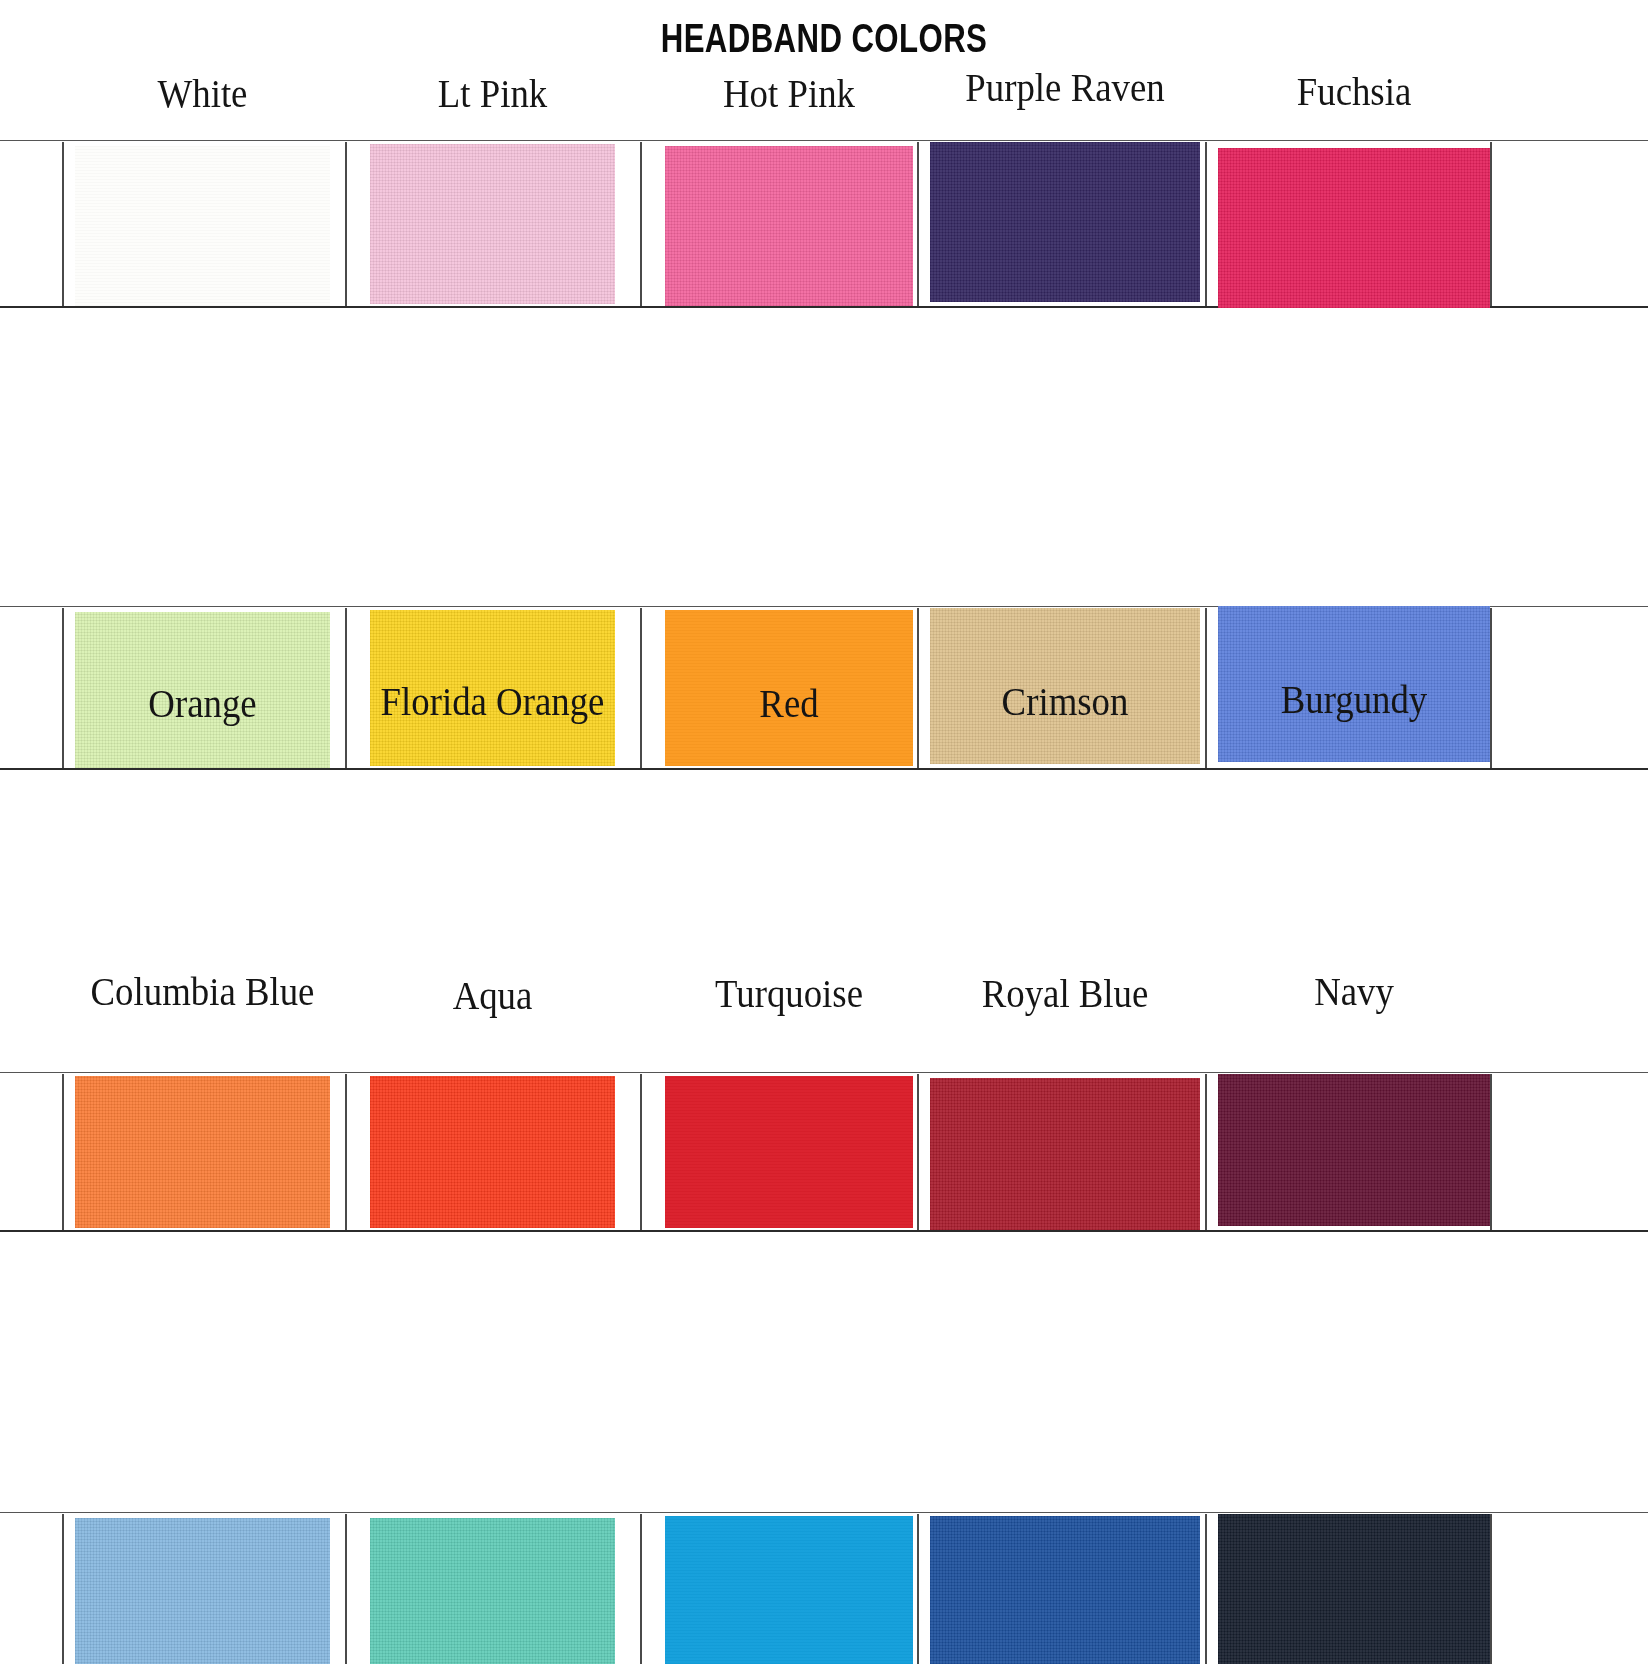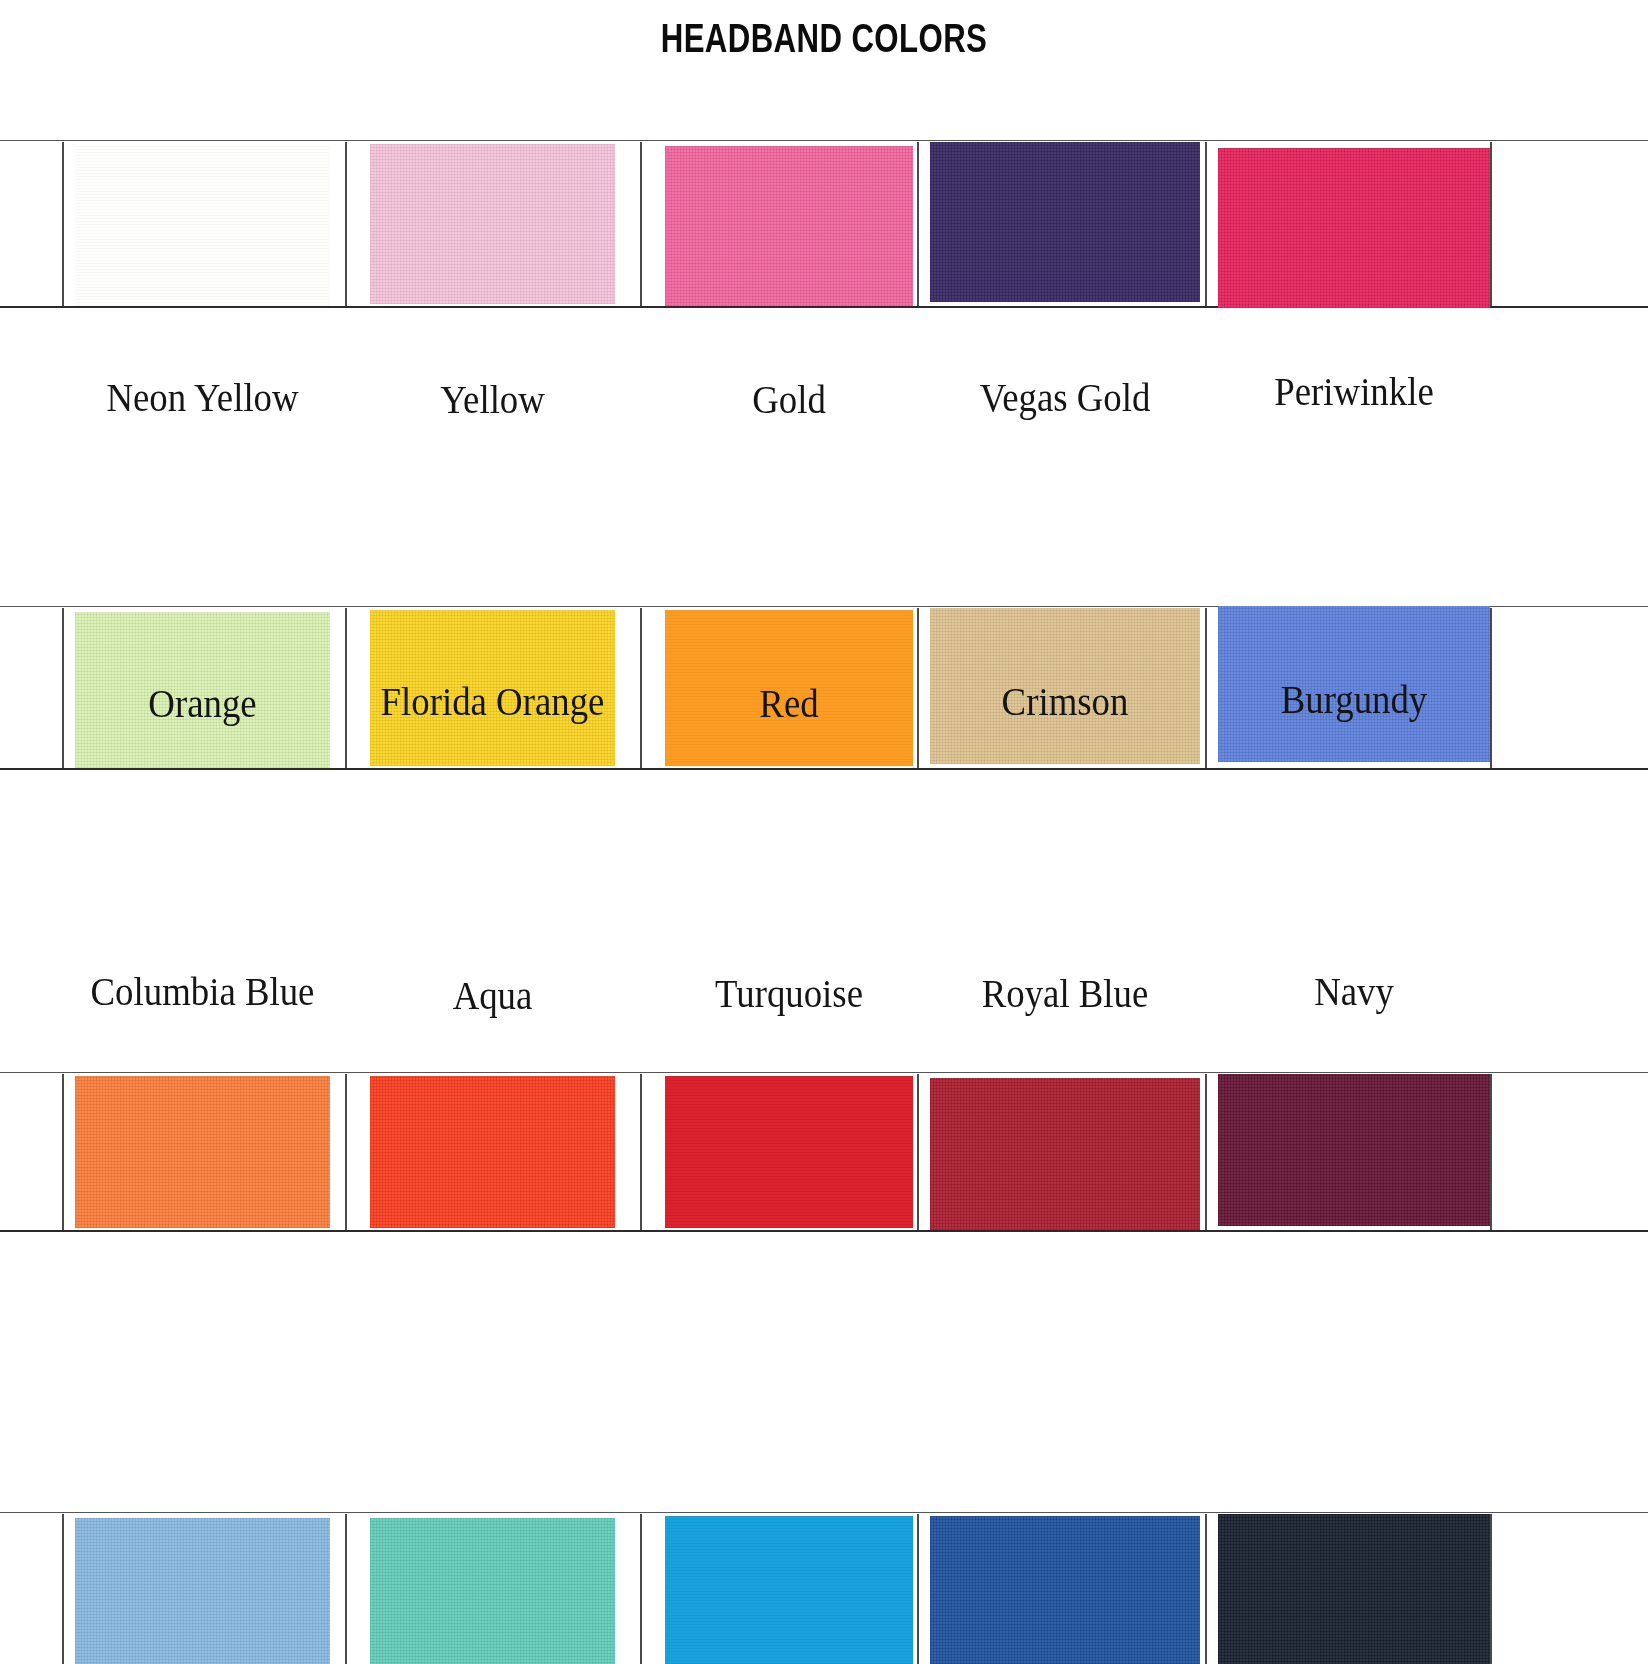--- a/index.html
+++ b/index.html
@@ -107,20 +107,27 @@
   }
 </style>
 </head>
 <body>
 
 <div class="page">
 
   <div class="chart-title">HEADBAND COLORS</div>
 
   <div id="rows-host">
+      <div class="row" style="top: 68px; height: 56px;">
+        <div class="label" style="left: 20px; width: 365px; top: 0px;">White</div>
+        <div class="label" style="left: 315px; width: 355px; top: 0px;">Lt Pink</div>
+        <div class="label" style="left: 610px; width: 358px; top: 0px;">Hot Pink</div>
+        <div class="label" style="left: 875px; width: 380px; top: -6px;">Purple Raven</div>
+        <div class="label" style="left: 1163px; width: 382px; top: -2px;">Fuchsia</div>
+      </div>
       <div class="row swatch-strip" style="top: 144px; height: 160px;">
         <div class="rule thin" style="top: -4px;"></div>
         <div class="rule" style="top: 162px;"></div>
         <div class="vline" style="left: 62px; top: -2px; height: 164px;"></div>
         <div class="vline" style="left: 345px; top: -2px; height: 164px;"></div>
         <div class="vline" style="left: 640px; top: -2px; height: 164px;"></div>
         <div class="vline" style="left: 917px; top: -2px; height: 164px;"></div>
         <div class="vline" style="left: 1205px; top: -2px; height: 164px;"></div>
         <div class="vline" style="left: 1490px; top: -2px; height: 164px;"></div>
         <div class="swatch plain" title="White" style="left: 75px; width: 255px; height: 160px; top: 2px;">
@@ -132,27 +139,20 @@
         <div class="swatch" title="Hot Pink" style="left: 665px; width: 248px; height: 160px; top: 2px;">
           <div class="fabric" style="background: rgb(242, 99, 156);"></div>
         </div>
         <div class="swatch" title="Purple Raven" style="left: 930px; width: 270px; height: 160px; top: -2px;">
           <div class="fabric" style="background: rgb(51, 38, 96);"></div>
         </div>
         <div class="swatch" title="Fuchsia" style="left: 1218px; width: 272px; height: 160px; top: 4px;">
           <div class="fabric" style="background: rgb(228, 32, 91);"></div>
         </div>
       </div>
-      <div class="row" style="top: 372px; height: 56px;">
-        <div class="label" style="left: 20px; width: 365px; top: 0px;">Neon Yellow</div>
-        <div class="label" style="left: 315px; width: 355px; top: 2px;">Yellow</div>
-        <div class="label" style="left: 610px; width: 358px; top: 2px;">Gold</div>
-        <div class="label" style="left: 875px; width: 380px; top: 0px;">Vegas Gold</div>
-        <div class="label" style="left: 1163px; width: 382px; top: -6px;">Periwinkle</div>
-      </div>
       <div class="row swatch-strip" style="top: 450px; height: 156px;">
         <div class="rule thin" style="top: -4px;"></div>
         <div class="rule" style="top: 158px;"></div>
         <div class="vline" style="left: 62px; top: -2px; height: 160px;"></div>
         <div class="vline" style="left: 345px; top: -2px; height: 160px;"></div>
         <div class="vline" style="left: 640px; top: -2px; height: 160px;"></div>
         <div class="vline" style="left: 917px; top: -2px; height: 160px;"></div>
         <div class="vline" style="left: 1205px; top: -2px; height: 160px;"></div>
         <div class="vline" style="left: 1490px; top: -2px; height: 160px;"></div>
         <div class="swatch" title="Neon Yellow" style="left: 75px; width: 255px; height: 156px; top: 2px;">

